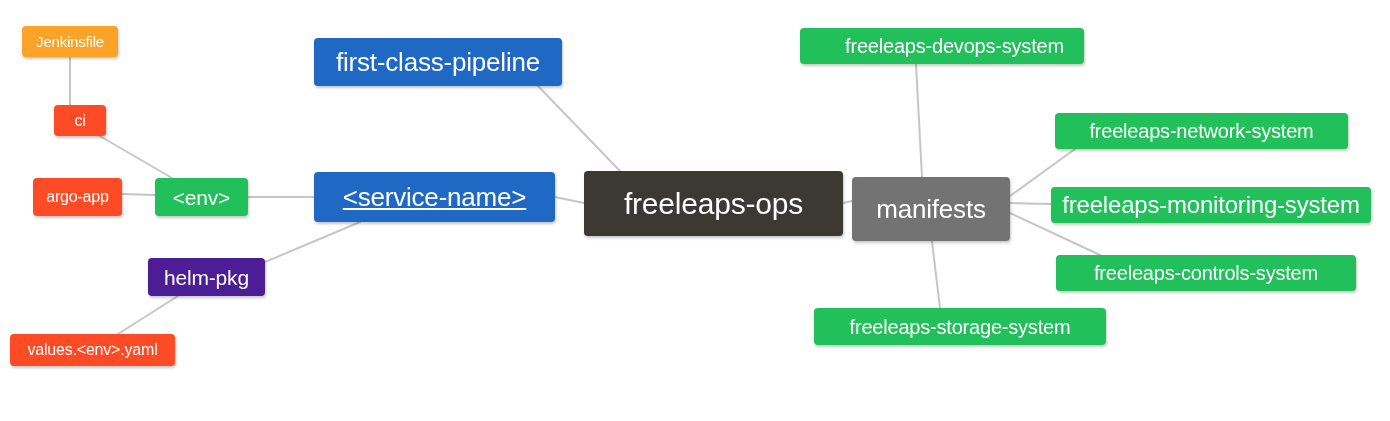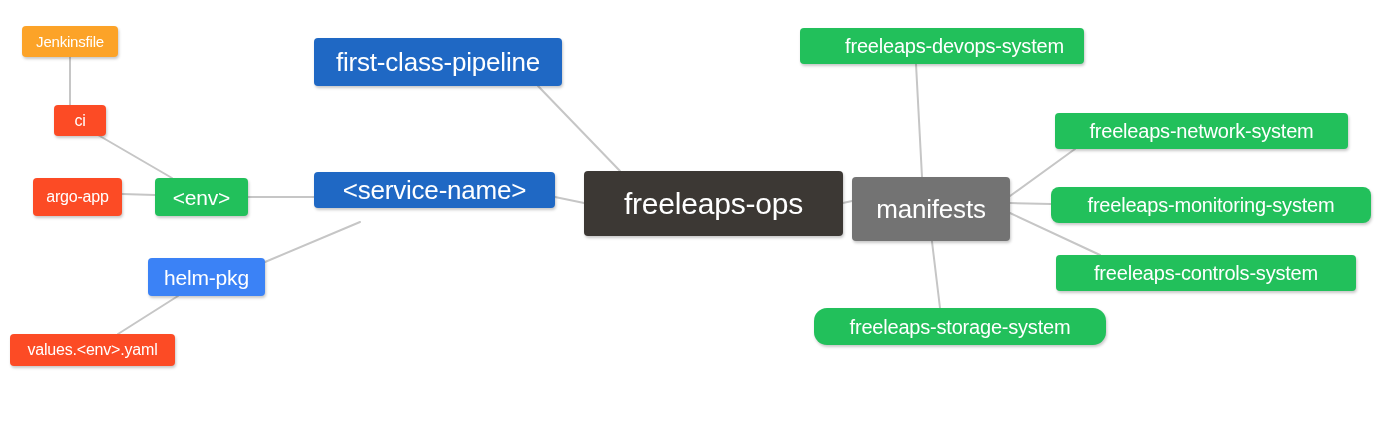--- a/index.html
+++ b/index.html
@@ -61,56 +61,56 @@
       <line x1="922" y1="177" x2="916" y2="64" stroke="#c6c6c6" stroke-width="2" stroke-linecap="round"></line>
       <line x1="1010" y1="196" x2="1075" y2="149" stroke="#c6c6c6" stroke-width="2" stroke-linecap="round"></line>
       <line x1="1010" y1="203" x2="1051" y2="204" stroke="#c6c6c6" stroke-width="2" stroke-linecap="round"></line>
       <line x1="1010" y1="213" x2="1100" y2="255" stroke="#c6c6c6" stroke-width="2" stroke-linecap="round"></line>
       <line x1="930" y1="225" x2="940" y2="308" stroke="#c6c6c6" stroke-width="2" stroke-linecap="round"></line>
     </svg>
   <div id="node-layer">
       <div class="node" style="left: 584px; top: 171px; width: 259px; height: 65px; background: rgb(60, 56, 52); font-size: 30px;">
         <span class="node-label">freeleaps-ops</span>
       </div>
-      <div class="node" style="left: 314px; top: 172px; width: 241px; height: 36px; background: rgb(31, 104, 196); font-size: 26px;">
+      <div class="node" style="left: 314px; top: 172px; width: 241px; height: 50px; background: rgb(31, 104, 196); font-size: 26px; text-decoration: underline;">
         <span class="node-label">&lt;service-name&gt;</span>
       </div>
       <div class="node" style="left: 852px; top: 177px; width: 158px; height: 64px; background: #737373; font-size: 26px;">
         <span class="node-label">manifests</span>
       </div>
       <div class="node" style="left: 314px; top: 38px; width: 248px; height: 48px; background: rgb(31, 104, 196); font-size: 26px;">
         <span class="node-label">first-class-pipeline</span>
       </div>
       <div class="node" style="left: 155px; top: 178px; width: 93px; height: 38px; background: rgb(34, 192, 91); font-size: 21px;">
         <span class="node-label">&lt;env&gt;</span>
       </div>
-      <div class="node" style="left: 148px; top: 258px; width: 117px; height: 38px; background: #3b82f6; font-size: 21px;">
+      <div class="node" style="left: 148px; top: 258px; width: 117px; height: 38px; background: #4c1d95; font-size: 21px;">
         <span class="node-label">helm-pkg</span>
       </div>
       <div class="node" style="left: 33px; top: 178px; width: 89px; height: 38px; background: rgb(252, 75, 37); font-size: 16px;">
         <span class="node-label">argo-app</span>
       </div>
       <div class="node" style="left: 54px; top: 105px; width: 52px; height: 31px; background: rgb(252, 75, 37); font-size: 16px;">
         <span class="node-label">ci</span>
       </div>
       <div class="node" style="left: 22px; top: 26px; width: 96px; height: 31px; background: rgb(252, 163, 40); font-size: 15px;">
         <span class="node-label">Jenkinsfile</span>
       </div>
       <div class="node" style="left: 10px; top: 334px; width: 165px; height: 32px; background: rgb(252, 75, 37); font-size: 16px;">
         <span class="node-label">values.&lt;env&gt;.yaml</span>
       </div>
       <div class="node" style="left: 800px; top: 28px; width: 284px; height: 36px; background: rgb(34, 192, 91); font-size: 20px; padding-left: 25px;">
         <span class="node-label">freeleaps-devops-system</span>
       </div>
       <div class="node" style="left: 1055px; top: 113px; width: 293px; height: 36px; background: rgb(34, 192, 91); font-size: 20px;">
         <span class="node-label">freeleaps-network-system</span>
       </div>
-      <div class="node" style="left: 1051px; top: 187px; width: 320px; height: 36px; background: rgb(34, 192, 91); font-size: 20px; border-radius: 8px;">
+      <div class="node" style="left: 1051px; top: 187px; width: 320px; height: 36px; background: rgb(34, 192, 91); font-size: 24px;">
         <span class="node-label">freeleaps-monitoring-system</span>
       </div>
       <div class="node" style="left: 1056px; top: 255px; width: 300px; height: 36px; background: rgb(34, 192, 91); font-size: 20px;">
         <span class="node-label">freeleaps-controls-system</span>
       </div>
-      <div class="node" style="left: 814px; top: 308px; width: 292px; height: 37px; background: rgb(34, 192, 91); font-size: 20px; border-radius: 13px;">
+      <div class="node" style="left: 814px; top: 308px; width: 292px; height: 37px; background: rgb(34, 192, 91); font-size: 20px;">
         <span class="node-label">freeleaps-storage-system</span>
       </div>
     </div>
 </div>
 
 </body></html>

